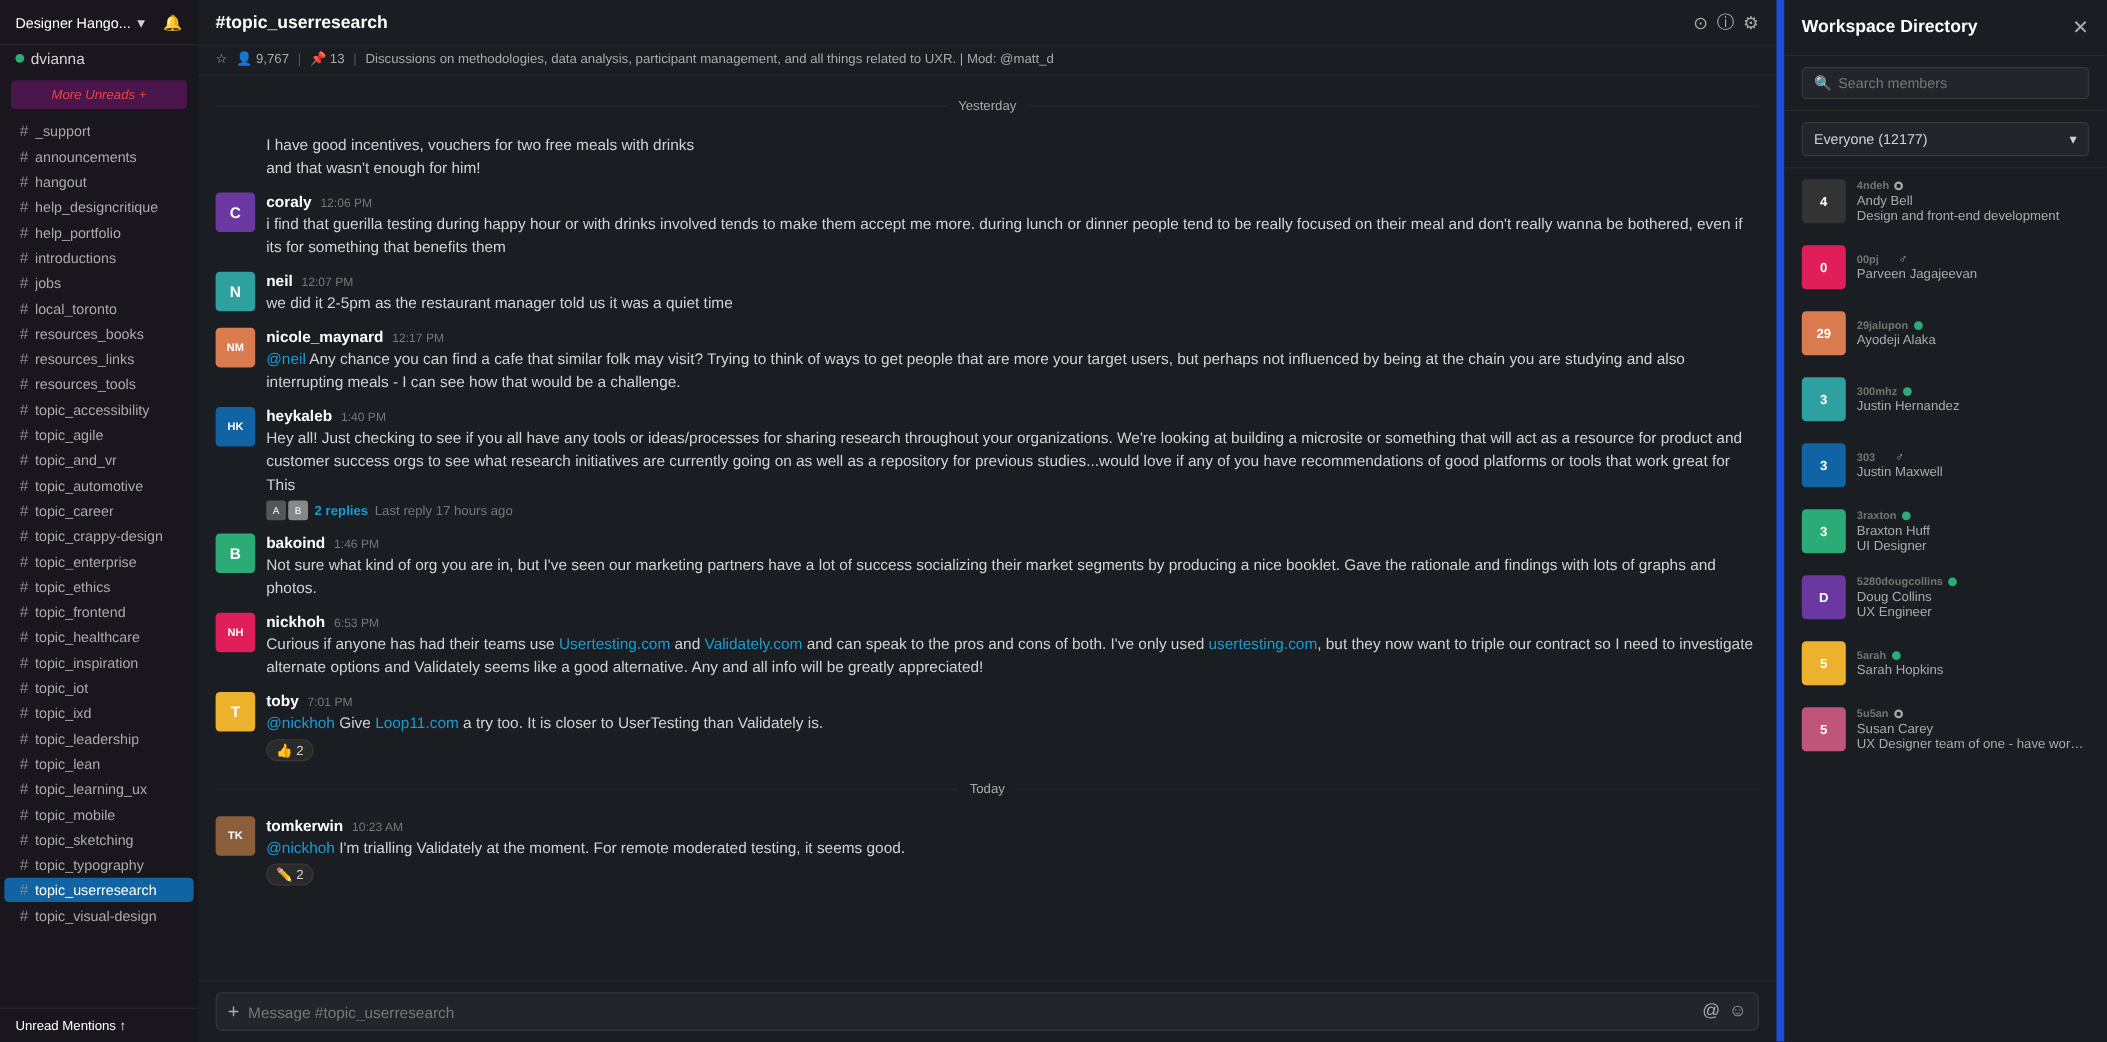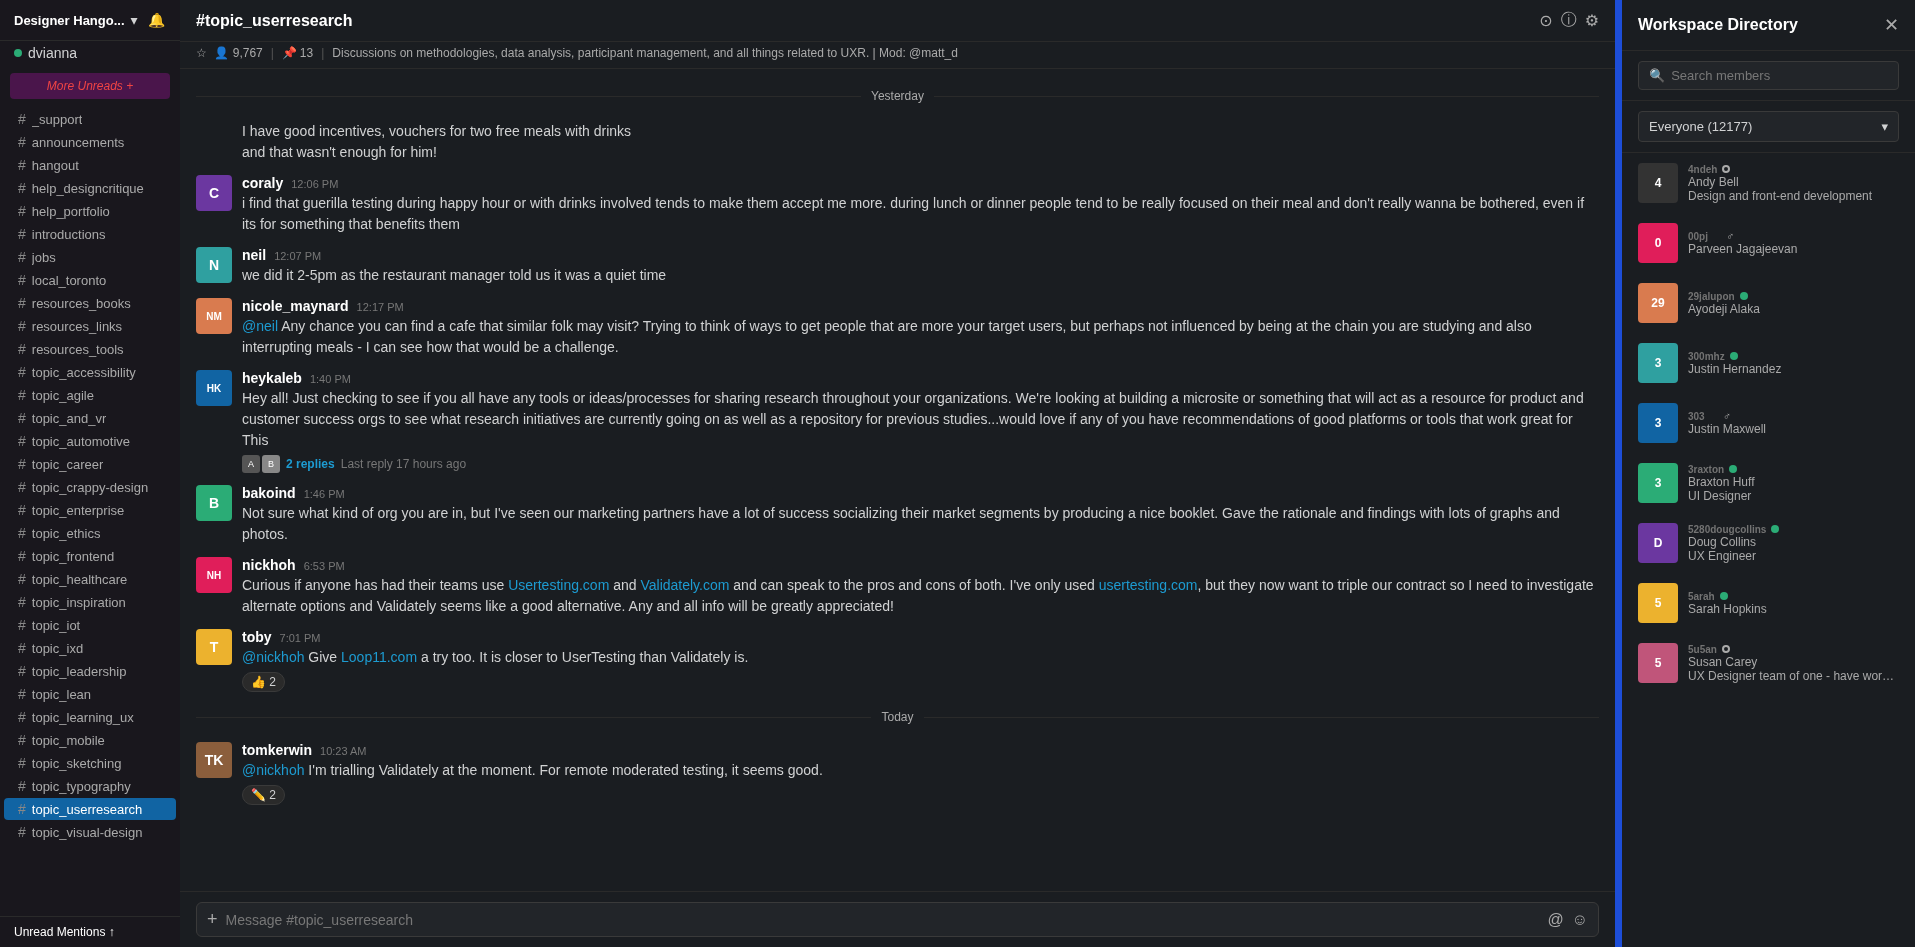--- a/index.html
+++ b/index.html
@@ -2,21 +2,21 @@
 <html><head>
   <meta charset="utf-8">
   <style>
     * { margin: 0; padding: 0; box-sizing: border-box; }
     body { font-family: -apple-system, BlinkMacSystemFont, 'Segoe UI', sans-serif; background: #1a1d21; color: #d1d2d3; display: flex; height: 947px; overflow: hidden; font-size: 14px; }
 
     
     #sidebar { width: 180px; background: #19171d; display: flex; flex-direction: column; flex-shrink: 0; height: 100%; }
     #sidebar-header { padding: 12px 14px; border-bottom: 1px solid #2a2a2a; display: flex; align-items: center; justify-content: space-between; }
     #sidebar-workspace { display: flex; align-items: center; gap: 6px; }
-    #sidebar-workspace-name { color: #fff; font-weight: 700; font-size: 13px; white-space: nowrap; overflow: hidden; text-overflow: ellipsis; max-width: 120px; }
+    #sidebar-workspace-name { color: #fff; font-weight: 400; font-size: 13px; white-space: nowrap; overflow: hidden; text-overflow: ellipsis; max-width: 120px; }
     #sidebar-bell { color: #aaa; font-size: 14px; cursor: pointer; }
     #sidebar-user { display: flex; align-items: center; gap: 6px; padding: 4px 14px; }
     #sidebar-user-dot { width: 8px; height: 8px; border-radius: 50%; background: #2bac76; flex-shrink: 0; }
     #more-unreads-btn { margin: 8px 10px; background: #4a154b; color: #ef4444; border: none; border-radius: 4px; padding: 6px 10px; font-size: 12px; cursor: pointer; display: flex; align-items: center; gap: 4px; justify-content: center; font-style: italic; }
     #sidebar-channels { flex: 1; overflow-y: auto; padding-bottom: 40px; }
     #sidebar-channels::-webkit-scrollbar { width: 4px; }
     #sidebar-channels::-webkit-scrollbar-thumb { background: #3a3a3a; border-radius: 2px; }
     .channel-item { display: flex; align-items: center; gap: 6px; padding: 3px 14px; cursor: pointer; color: #aaa; font-size: 13px; border-radius: 4px; margin: 1px 4px; }
     .channel-item.active { background: #1164a3; color: #fff; }
     .channel-hash { font-size: 14px; color: #888; flex-shrink: 0; }
@@ -366,21 +366,21 @@
           <span class="message-time">7:01 PM</span>
         </div>
         <div class="message-text"><span style="color:#1d9bd1;">@nickhoh</span> Give <a href="#">Loop11.com</a> a try too. It is closer to UserTesting than Validately is.</div>
         <div><span class="reaction">👍 2</span></div>
       </div>
     </div>
 
     <div class="date-divider">Today</div>
 
     <div class="message-group">
-      <div class="avatar-placeholder av-brown" style="font-size:14px;">TK</div>
+      <div class="avatar-placeholder av-brown" style="font-size:10px;">TK</div>
       <div class="message-content">
         <div class="message-header">
           <span class="message-author">tomkerwin</span>
           <span class="message-time">10:23 AM</span>
         </div>
         <div class="message-text"><span style="color:#1d9bd1;">@nickhoh</span> I'm trialling Validately at the moment. For remote moderated testing, it seems good.</div>
         <div><span class="reaction">✏️ 2</span></div>
       </div>
     </div>
   </div>

